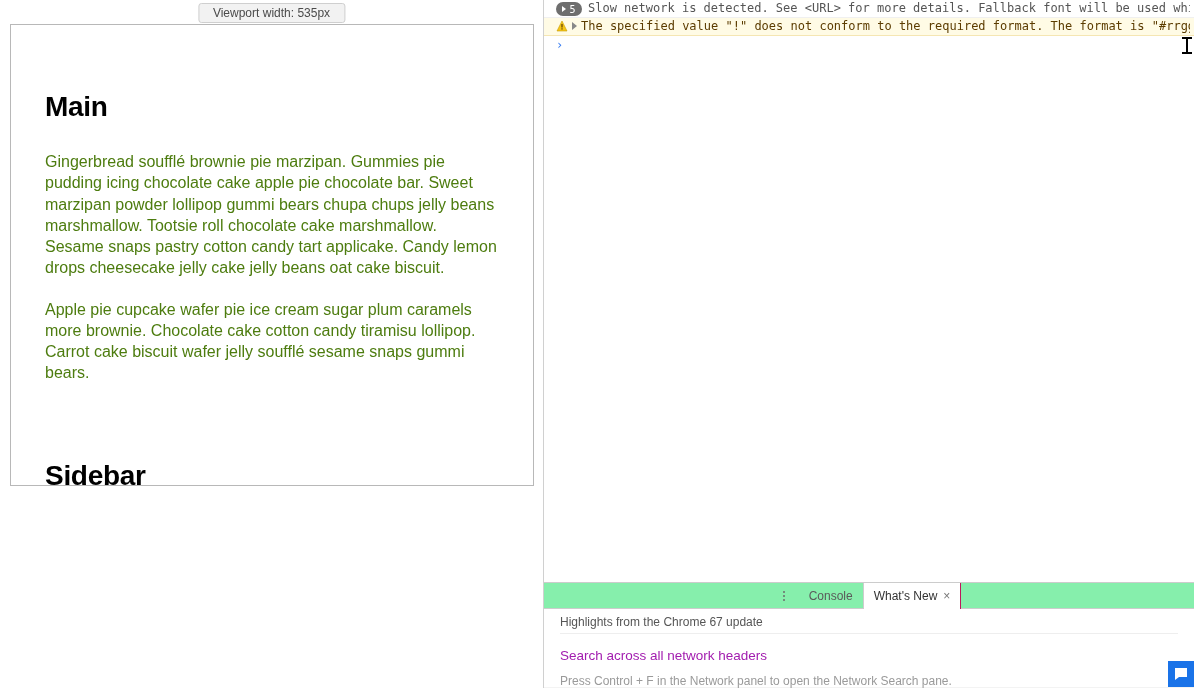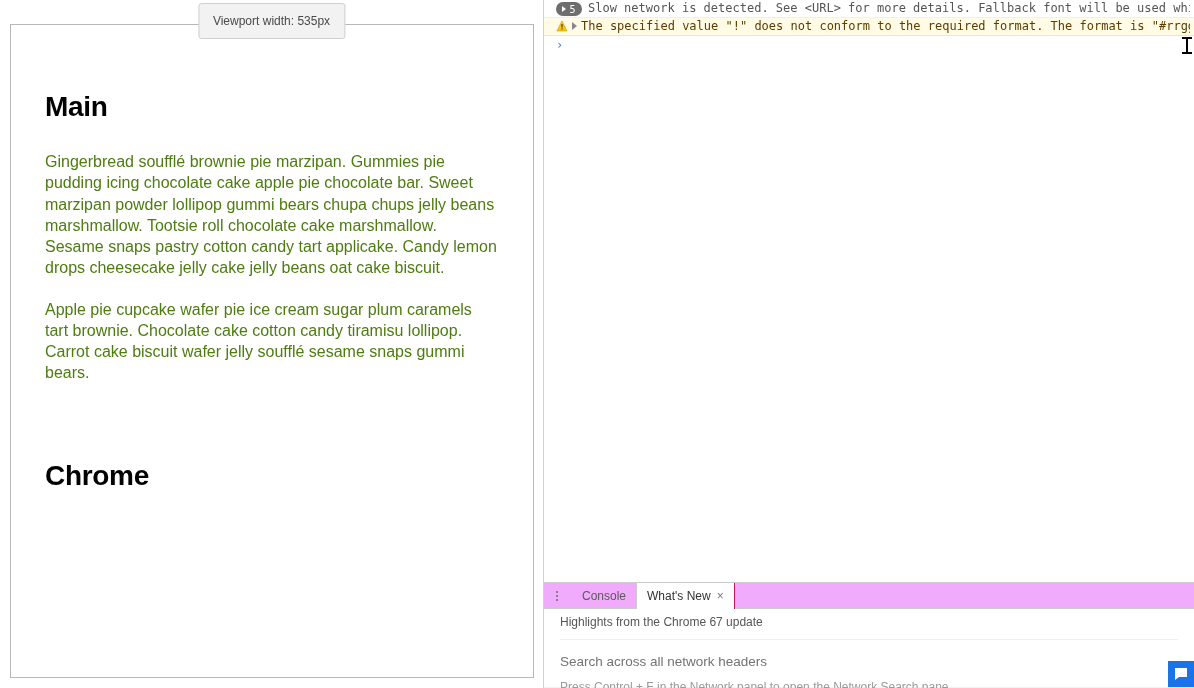--- a/index.html
+++ b/index.html
@@ -20,31 +20,31 @@
     border-right:1px solid #d0d0d0;
     background:#fff;
     overflow:hidden;
   }
   .viewport-badge {
     position:absolute;
     top:3px; left:50%; transform:translateX(-50%);
     background:#f2f2f2;
     border:1px solid #cfcfcf;
     border-radius:3px;
-    padding:10px 14px;
+    padding:2px 14px;
     font-size:12px;
     color:#4a4a4a;
     z-index:5;
     white-space:nowrap;
   }
   .page-frame {
     position:absolute;
     left:10px; top:24px;
     width:524px;
-    height:654px;
+    height:462px;
     border:1px solid #b8b8b8;
     background:#fff;
     overflow:hidden;
   }
   .page-inner {
     padding:8px 34px 20px 34px;
     color:#000;
   }
   .page-inner h2 {
     font-size:28px;
@@ -156,24 +156,25 @@
     left:0; bottom:0; right:0;
     height:106px;
     border-top:1px solid #ccc;
     background:#f3f3f3;
   }
   .drawer-tabs {
     display:flex;
     align-items:center;
     height:26px;
     padding:0 6px;
-    background:#f0abfc;
+    background:#86efac;
     border-bottom:1px solid #ccc;
     font-size:12px;
     color:#5a5a5a;
+    justify-content:center;
   }
   .kebab {
     width:14px;
     display:flex; flex-direction:column; align-items:center; justify-content:center;
     gap:2px;
     margin-right:8px;
     cursor:pointer;
   }
   .kebab span { width:2px;height:2px;background:#6b6b6b;border-radius:50%; }
   .drawer-tab {
@@ -199,27 +200,27 @@
   }
   .drawer-body {
     background:#fff;
     height:78px;
     padding:6px 16px 0 16px;
     font-size:12px;
     color:#555;
     position:relative;
   }
   .drawer-body .highlights {
-    padding:0 0 10px 0;
+    padding:0 0 4px 0;
     border-bottom:1px solid #eee;
   }
   .drawer-body .feature-title {
     margin-top:14px;
     font-size:13.5px;
-    color:#737373;
+    color:#a21caf;
   }
   .drawer-body .feature-sub {
     margin-top:11px;
     font-size:12px;
     color:#9a9a9a;
   }
   .blue-corner {
     position:absolute;
     right:0; bottom:0;
     width:26px; height:26px;
@@ -230,22 +231,22 @@
 </style>
 </head>
 <body>
 
 <div class="preview-pane">
   <div class="viewport-badge">Viewport width: 535px</div>
   <div class="page-frame">
     <div class="page-inner">
       <h2>Main</h2>
       <p>Gingerbread soufflé brownie pie marzipan. Gummies pie pudding icing chocolate cake apple pie chocolate bar. Sweet marzipan powder lollipop gummi bears chupa chups jelly beans marshmallow. Tootsie roll chocolate cake marshmallow. Sesame snaps pastry cotton candy tart applicake. Candy lemon drops cheesecake jelly cake jelly beans oat cake biscuit.</p>
-      <p>Apple pie cupcake wafer pie ice cream sugar plum caramels tart brownie. Chocolate cake cotton candy tiramisu lollipop. Carrot cake biscuit wafer jelly soufflé sesame snaps gummi bears.</p>
-      <h2 class="second">Chrome</h2>
+      <p>Apple pie cupcake wafer pie ice cream sugar plum caramels more brownie. Chocolate cake cotton candy tiramisu lollipop. Carrot cake biscuit wafer jelly soufflé sesame snaps gummi bears.</p>
+      <h2 class="second">Sidebar</h2>
     </div>
   </div>
 </div>
 
 <div class="devtools-pane">
 
   <div class="console-scroll">
     <div class="msg-row verbose">
       <span class="badge-count">
         <span class="tri"></span>

